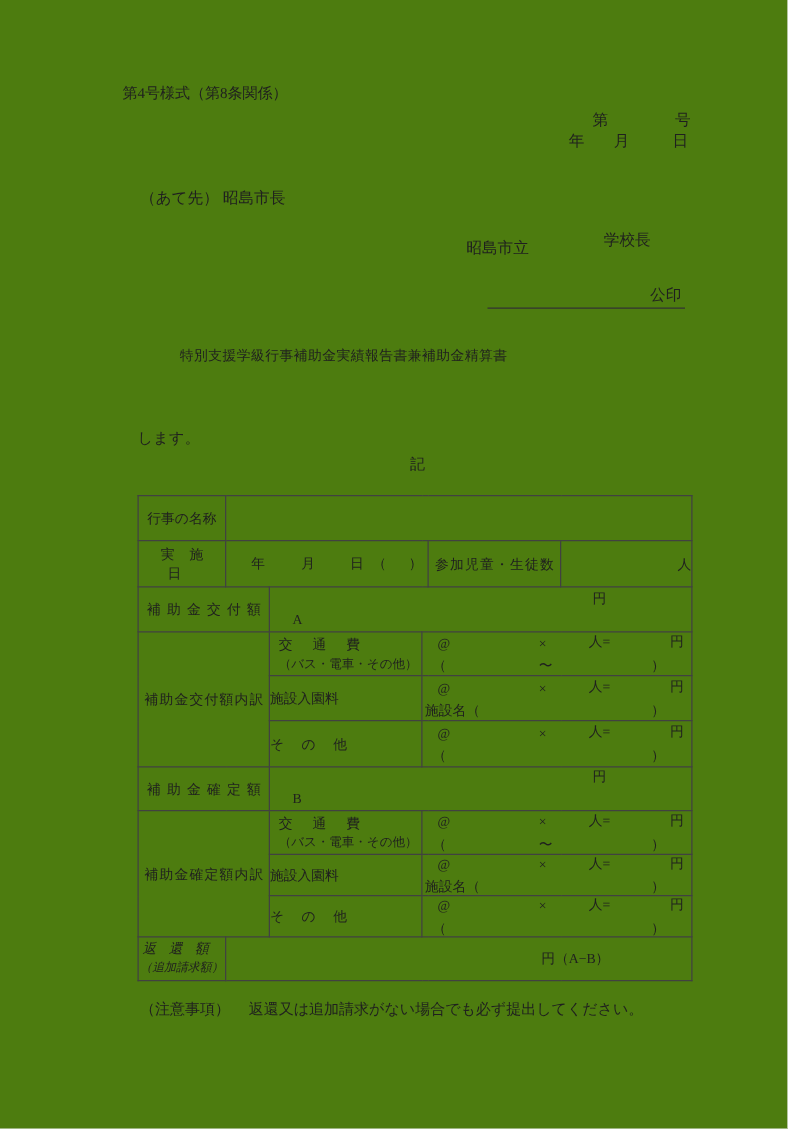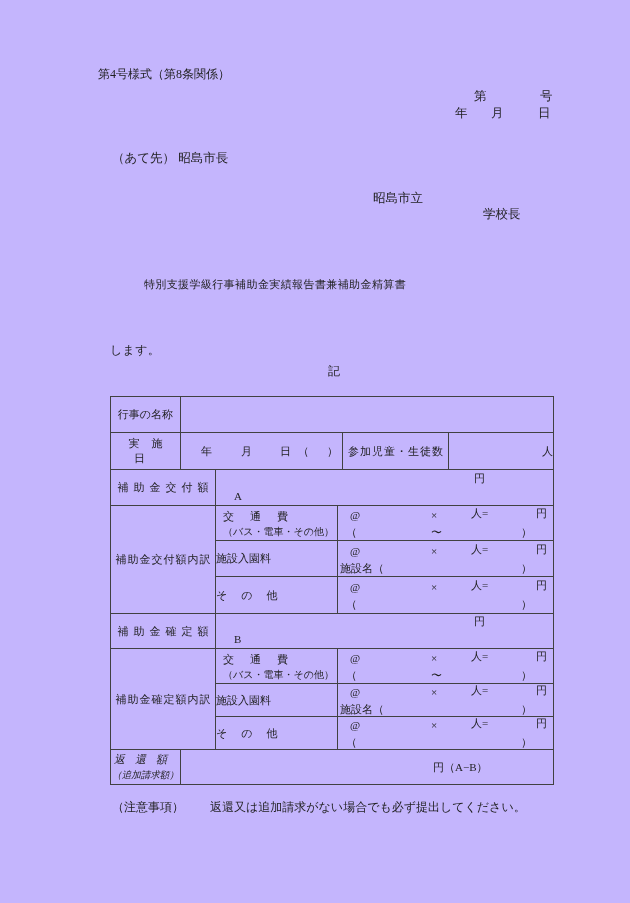--- a/index.html
+++ b/index.html
@@ -1,17 +1,17 @@
 <!DOCTYPE html>
 <html><head>
 <meta charset="utf-8">
 <style>
   html,body{margin:0;padding:0;background:#f4f4f4;}
   .page{
-    position:relative;width:630px;height:903px;background:#c4b5fd;
+    position:relative;width:630px;height:903px;background:#4d7c0f;
     font-family:"Liberation Serif","DejaVu Serif",serif;color:#1f1f1f;
     outline:1px solid #dcdcdc;margin:0 auto;overflow:hidden;
   }
   .abs{position:absolute;white-space:nowrap;}
   .fs12{font-size:12px;}
   .fs125{font-size:12.5px;}
   .title{width:550px;text-align:center;font-size:11px;letter-spacing:.4px;}
   .seal-line{border-bottom:1.4px solid #333;text-align:right;padding-right:3px;}
   
   table.form{
@@ -47,41 +47,44 @@
   .lp-at{left:12px;}
   .lp-eq{left:133px;}
   .rp-yen{right:6px;}
   .acode{left:18px;top:2px;}
   .ayen{left:258px;bottom:2px;}
   .rlabel{line-height:15px;text-align:center;font-style:italic;}
   .rsmall{font-size:9.5px;}
   .rval{left:252px;}
   
   .d0{left:20px;}.d1{left:60px;}.d2{left:99px;}.d3{left:117px;}.d4{left:146px;}
-  .note-gap{margin-left:23px;}
+  .note-gap{margin-left:12px;}
 </style>
 </head>
 <body>
 
 <div class="page">
 
   <div class="abs fs12" style="left:98px;top:66px">第4号様式（第8条関係）</div>
 
   <span class="abs fs125" style="left:474px;top:88px">第</span>
   <span class="abs fs125" style="left:540px;top:88px">号</span>
 
   <span class="abs fs125" style="left:455px;top:105px">年</span>
   <span class="abs fs125" style="left:491px;top:105px">月</span>
   <span class="abs fs125" style="left:538px;top:105px">日</span>
 
   <div class="abs fs125" style="left:112px;top:150px">（あて先） 昭島市長</div>
 
   <span class="abs fs125" style="left:373px;top:190px">昭島市立</span>
-  <span class="abs fs125" style="left:483px;top:206px">学校長</span>
-
+  <span class="abs fs125" style="left:483px;top:184px">学校長</span>
+
+  <div class="abs fs125 seal-line" style="left:390px;top:228px;width:155px;height:18px">
+    <span>公印</span>
+  </div>
 
   <div class="abs title" style="left:0;top:277px">特別支援学級行事補助金実績報告書兼補助金精算書</div>
 
   <div class="abs fs12" style="left:110px;top:342px;letter-spacing:.3px">します。</div>
   <div class="abs fs12" style="left:110px;top:363px;width:448px;text-align:center">記</div>
 
   <table class="form">
     <colgroup>
       <col style="width:70px">
         <col style="width:35px">

